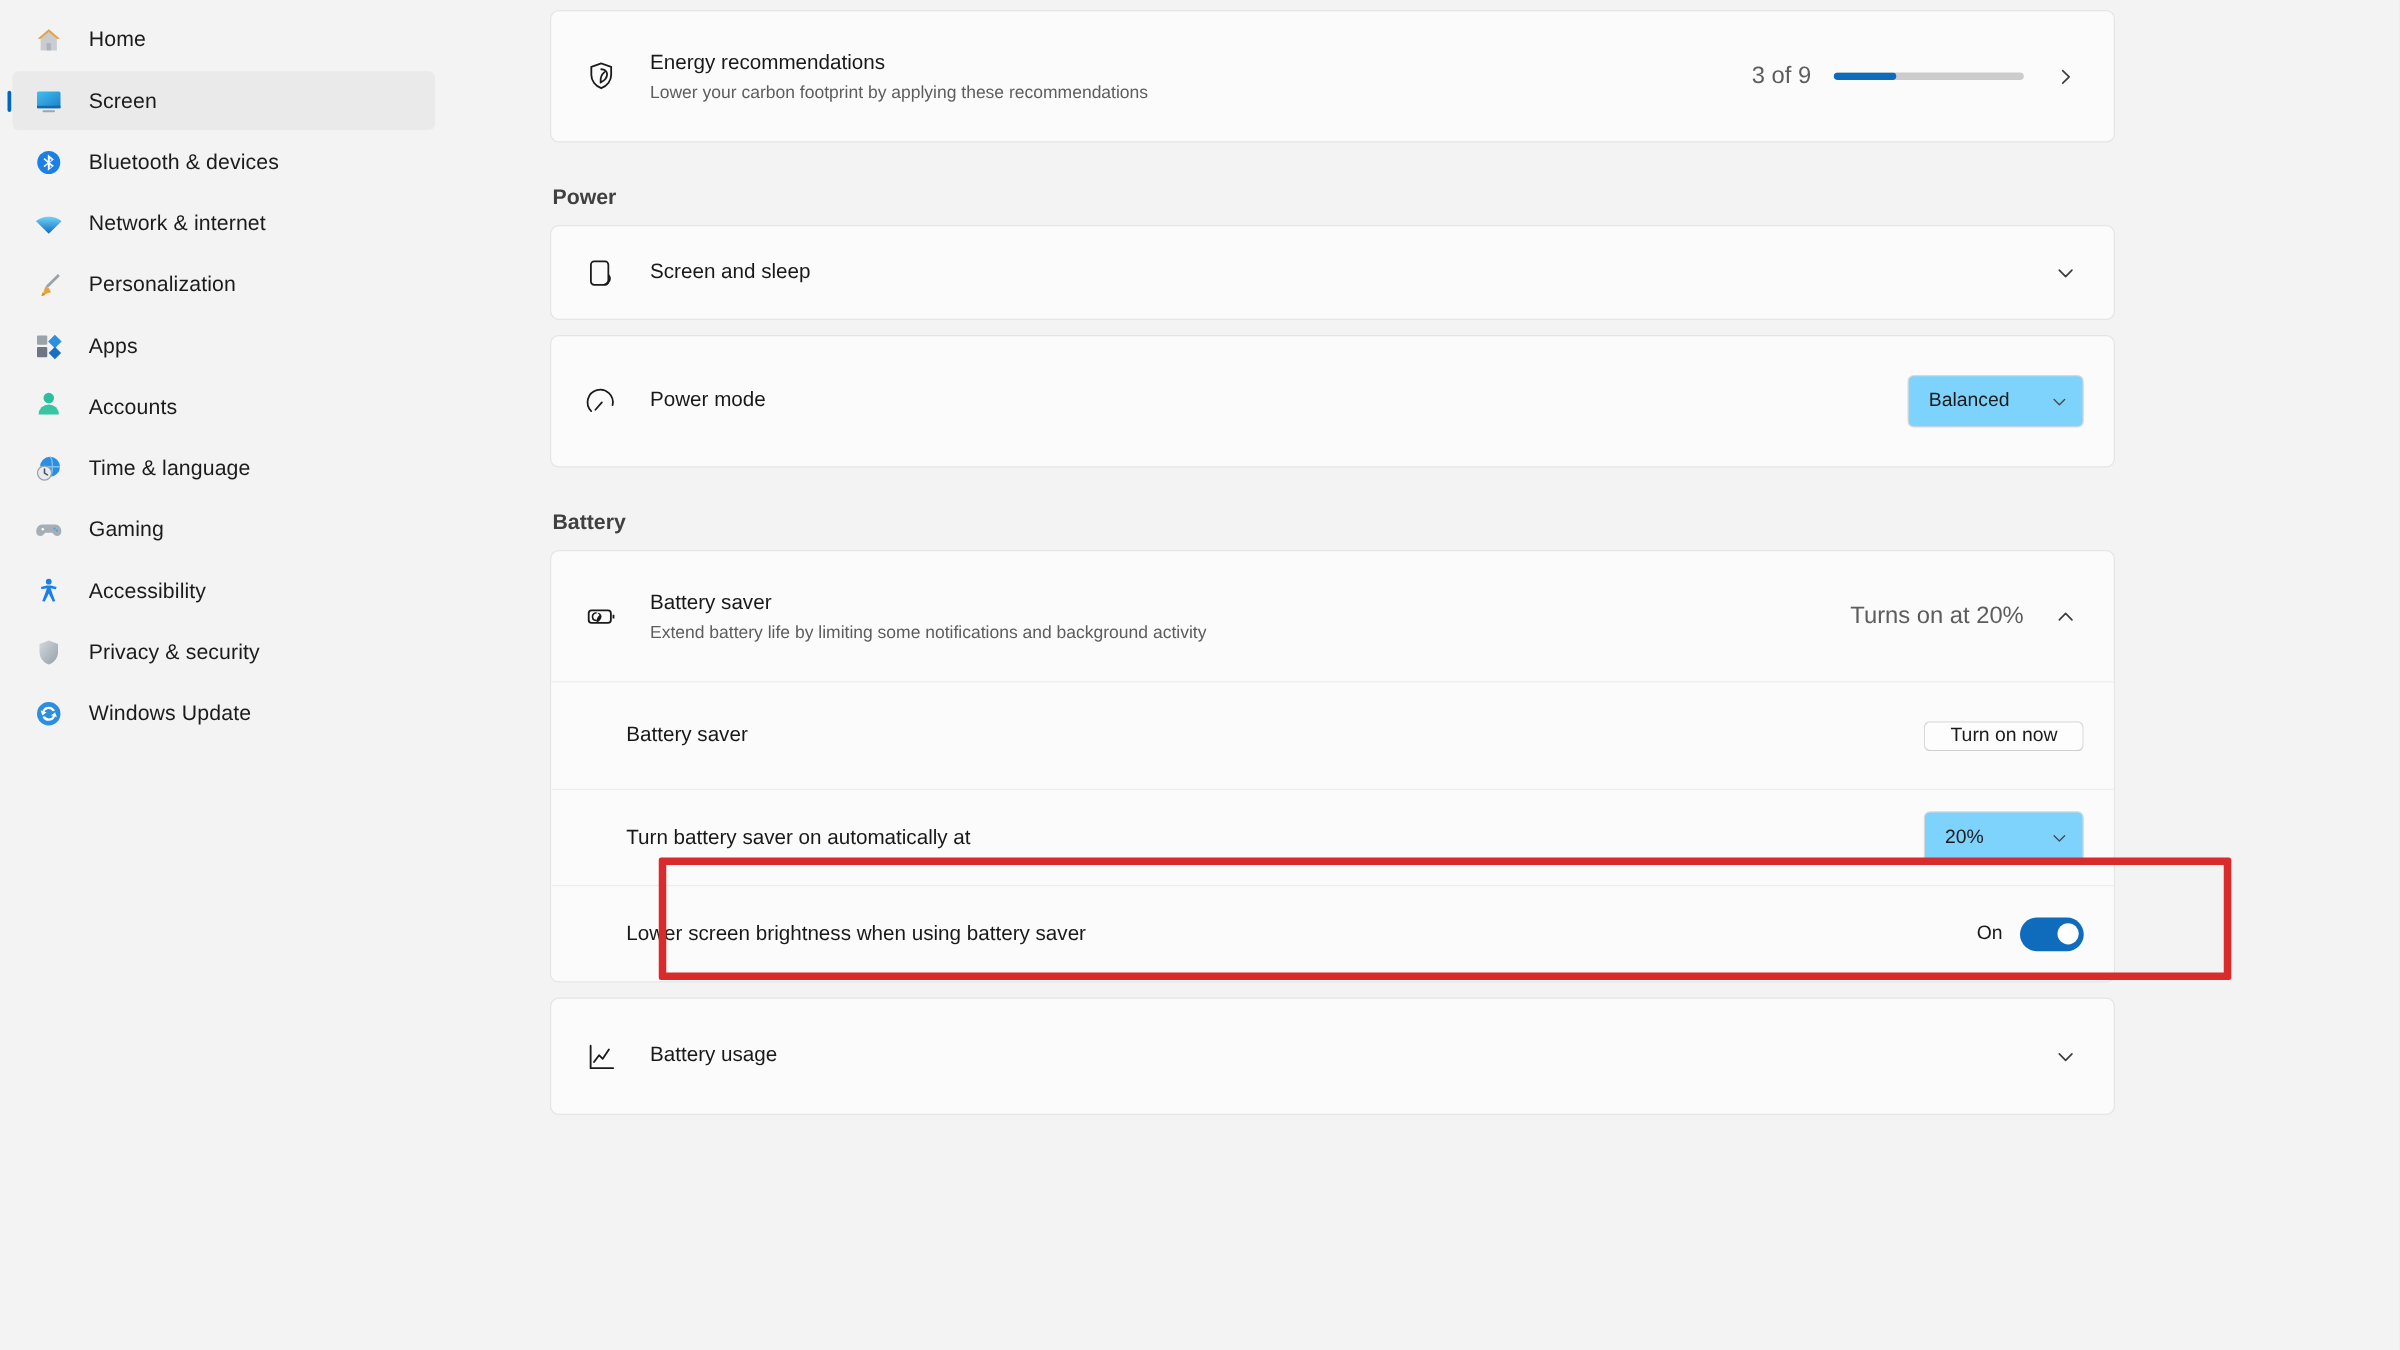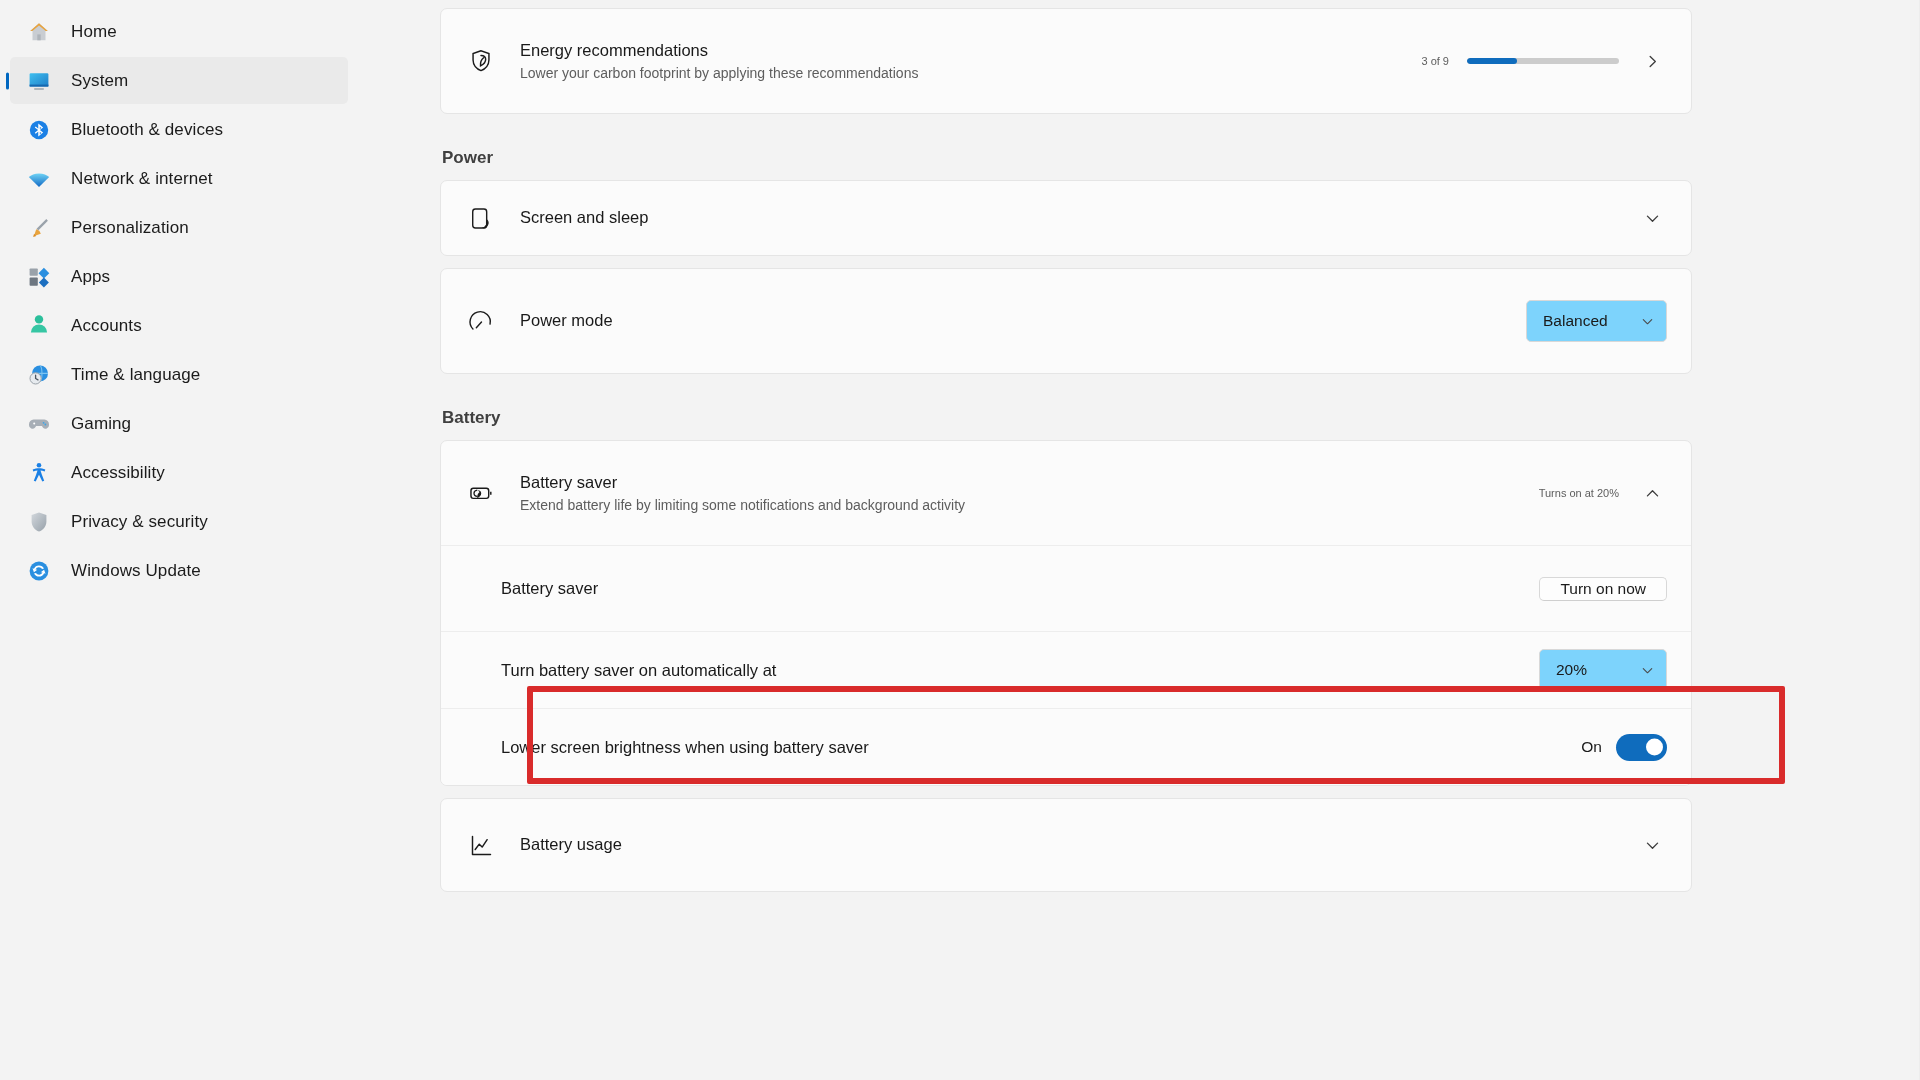--- a/index.html
+++ b/index.html
@@ -96,21 +96,21 @@
     color: #5D5D5D;
     margin-top: 3px;
     line-height: 1.3;
   }
   .row-right {
     display: flex;
     align-items: center;
     gap: 18px;
     flex: 0 0 auto;
   }
-  .aux-text { font-size: 11px; color: #5D5D5D; }
+  .aux-text { font-size: 19px; color: #5D5D5D; }
 
   
   .progress {
     width: 152px; height: 6px;
     background: #CCCCCC;
     border-radius: 3px;
     overflow: hidden;
   }
   .progress > i {
     display: block; height: 100%;
@@ -247,21 +247,21 @@
               <linearGradient id="sysg" x1="0" y1="0" x2="1" y2="1">
             <stop offset="0" stop-color="#3FC0F0"></stop>
                 <stop offset="1" stop-color="#1E7EC8"></stop>
           </linearGradient>
             </defs>
           <rect x="2.6" y="4.2" width="18.8" height="13.4" rx="1.2" fill="url(#sysg)"></rect>
           <rect x="2.6" y="15.6" width="18.8" height="2" fill="#1668AE"></rect>
           <rect x="7" y="19.2" width="10" height="1.6" rx=".8" fill="#9AA5AD"></rect>
         </svg>
       </span>
-      <span class="nav-label">System</span>
+      <span class="nav-label">Screen</span>
     </div>
 
     <div class="nav-item">
       <span class="nav-ico">
         <svg width="24" height="24" viewBox="0 0 24 24">
           <circle cx="12" cy="12" r="9.2" fill="#1B80E5"></circle>
           <path d="M11 6.2 15.4 10 11 13.6V6.2Zm0 4.6 4.4 3.6L11 18.2v-7.4Z" fill="#fff" opacity=".15"></path>
           <path d="M11.3 5.6v5.2L8.7 8.4l-.9 1 3.3 2.7-3.3 2.7.9 1 2.6-2.4v5.2l4.8-4-3.2-2.5 3.2-2.5-4.8-4Zm1.5 2.9 1.7 1.4-1.7 1.4V8.5Zm0 5.2 1.7 1.4-1.7 1.4v-2.8Z" fill="#fff"></path>
         </svg>
       </span>

